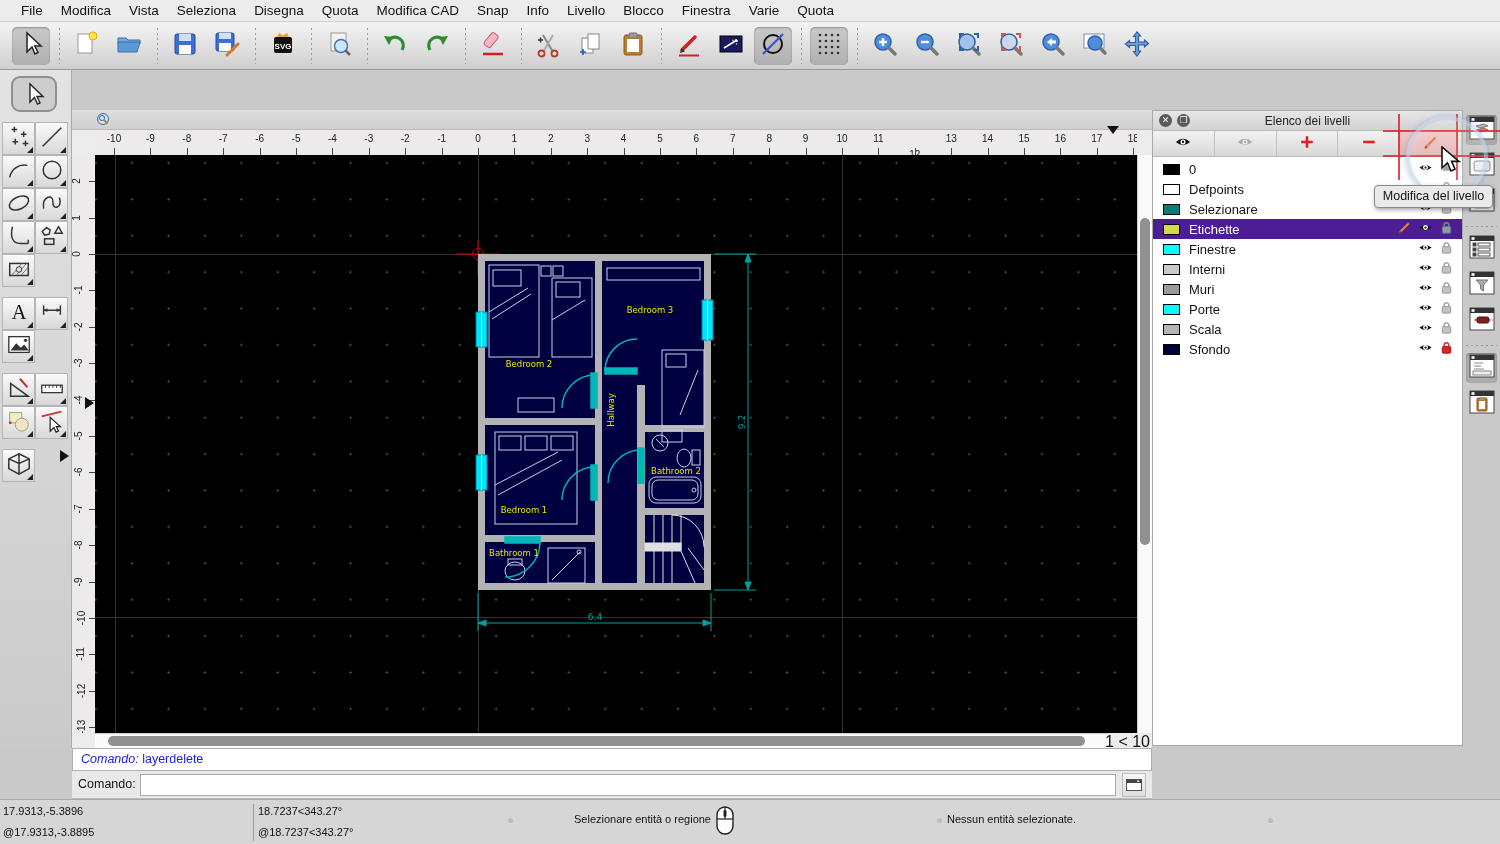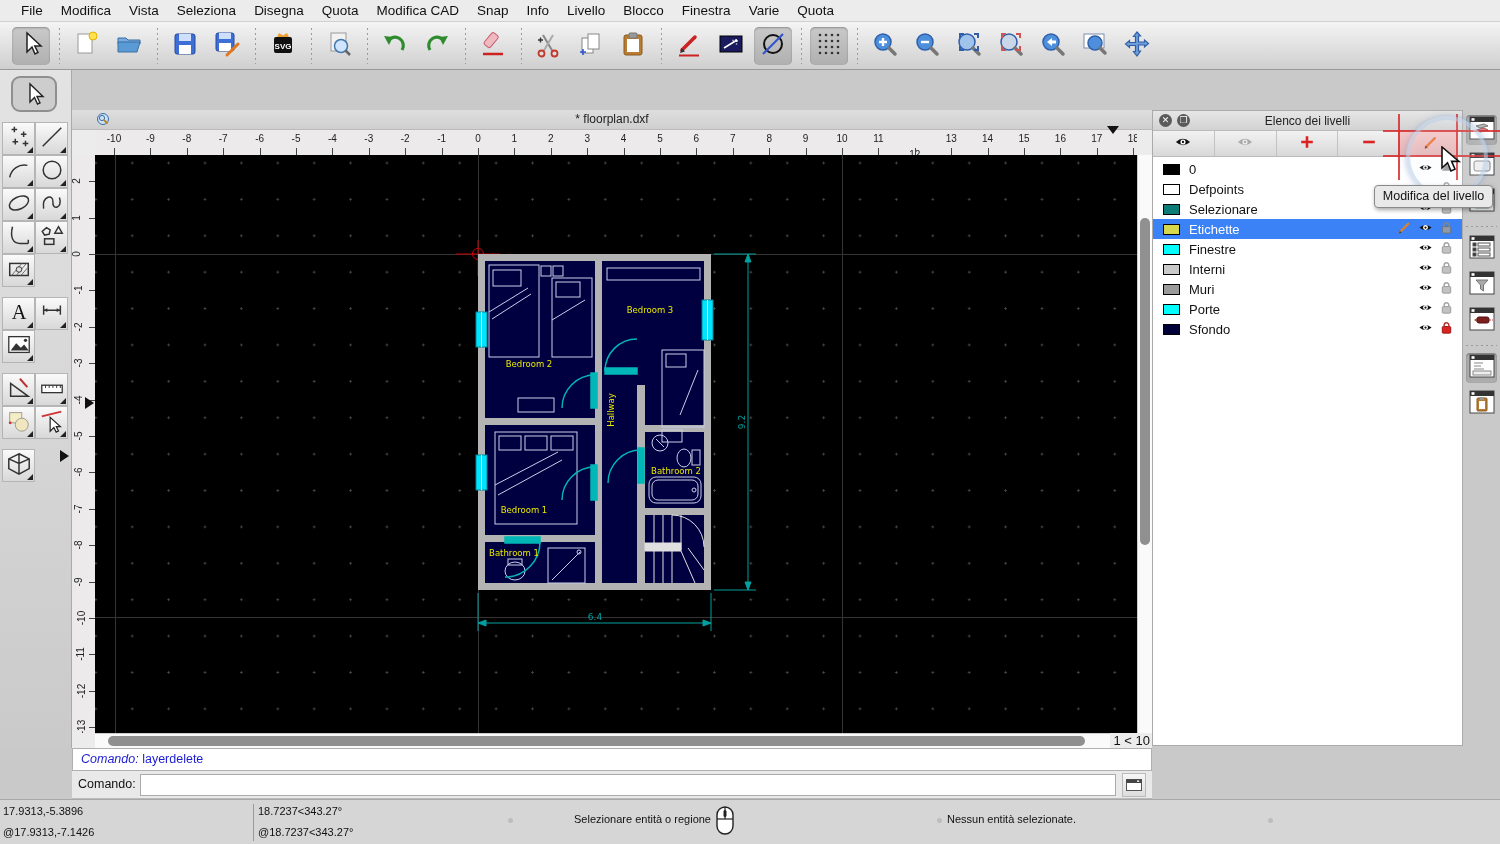--- a/index.html
+++ b/index.html
@@ -60,40 +60,40 @@
   #canvas { position:absolute; left:23px; top:45px; width:1042px; height:578px; background:#000; overflow:hidden;
             background-image:radial-gradient(circle, #4a4a4a 0.9px, transparent 1.3px);
             background-size:36.4px 36.4px; background-position:19px 26.2px; }
   .metagrid-v { position:absolute; top:0; width:1px; height:578px; background:#343434; }
   .metagrid-h { position:absolute; left:0; height:1px; width:1042px; background:#343434; }
 
   #vscroll { position:absolute; left:1065px; top:45px; width:15px; height:578px; background:#fafafa; border-left:1px solid #ccc; }
   #vscroll .thumb { position:absolute; left:2px; top:63px; width:10px; height:327px; background:#909090; border-radius:5px; }
   #hscroll { position:absolute; left:23px; top:623px; width:1015px; height:15px; background:#fafafa; border-top:1px solid #ccc; }
   #hscroll .thumb { position:absolute; left:13px; top:2px; width:977px; height:10px; background:#909090; border-radius:5px; }
-  #zoom-indicator { position:absolute; right:2px; top:623px; font-size:13px; color:#111; }
+  #zoom-indicator { position:absolute; right:2px; top:623px; font-size:16px; color:#111; }
 
   
   #floorplan { position:absolute; left:345px; top:85px; }
   .room-label { font-family:"DejaVu Sans",sans-serif; font-size:8.5px; fill:#e8e800; }
   .dim-text { font-family:"DejaVu Sans",sans-serif; font-size:9px; fill:#00a0a0; }
 
   
   #layer-panel { position:absolute; left:1152px; top:110px; width:311px; height:636px; background:#fff; border:1px solid #aaa; }
   #lp-header { position:absolute; left:0; top:0; width:100%; height:20px; background:linear-gradient(#e6e6e6,#d2d2d2); border-bottom:1px solid #bbb; }
   #lp-title { position:absolute; left:0; right:0; top:3px; text-align:center; font-size:12px; color:#222; }
   .lp-circle { position:absolute; top:3px; width:13px; height:13px; border-radius:50%; background:#5a5a5a; color:#fff;
                font-size:9px; line-height:13px; text-align:center; }
   #lp-toolbar { position:absolute; left:0; top:20px; width:100%; height:26px; display:flex;
                 background:linear-gradient(#f2f2f2,#d8d8d8); border-bottom:1px solid #bbb; }
   .lp-tbtn { flex:1; border-right:1px solid #c2c2c2; display:flex; align-items:center; justify-content:center; }
   .lp-tbtn svg { width:18px; height:18px; }
   #layer-rows { position:absolute; left:0; top:48px; width:100%; }
   .layer-row { position:relative; height:20px; display:flex; align-items:center; }
-  .layer-row.sel { background:#3b82f6; }
+  .layer-row.sel { background:#4c1d95; }
   .layer-row.sel .layer-name { color:#fff; }
   .layer-swatch { width:17px; height:11px; border:1px solid #000; margin-left:10px; }
   .layer-name { font-size:13px; color:#111; margin-left:9px; }
   .row-icons { position:absolute; right:8px; top:0; height:20px; display:flex; align-items:center; gap:6px; }
   .row-icons svg { width:15px; height:15px; }
 
   
   #dock-strip { position:absolute; left:1463px; top:110px; width:37px; height:636px; background:#c9c9c9; }
   .dock-btn { width:31px; height:30px; margin:5px auto 6px auto; display:flex; align-items:center; justify-content:center; border-radius:4px; }
   .dock-btn.pressed { background:rgba(0,0,0,0.14); box-shadow:inset 0 1px 2px rgba(0,0,0,0.3); }
@@ -495,21 +495,20 @@
 
   <div id="doc">
     <div id="doc-titlebar">
       <span id="doc-icon">
         <svg width="15" height="15" viewBox="0 0 15 15">
             <circle cx="7" cy="7" r="5.5" fill="#cfe2f5" stroke="#3a6ea5"></circle>
             <circle cx="6" cy="6" r="2.6" fill="none" stroke="#3a6ea5"></circle>
             <line x1="8" y1="8" x2="11.5" y2="11.5" stroke="#b5862a" stroke-width="2"></line>
           </svg>
       </span>
-      <span id="doc-title">* floorplan.dxf</span>
     </div>
     <div id="ruler-corner"></div>
     <div id="hruler">
         <span class="hr-num" style="left: 19px;">-10</span>
         <span class="hr-tick" style="left: 19px;"></span>
         <span class="hr-num" style="left: 55.4px;">-9</span>
         <span class="hr-tick" style="left: 55.4px;"></span>
         <span class="hr-num" style="left: 91.8px;">-8</span>
         <span class="hr-tick" style="left: 91.8px;"></span>
         <span class="hr-num" style="left: 128.2px;">-7</span>
@@ -900,20 +899,35 @@
                 <circle cx="8" cy="8" r="2.6" fill="#fff"></circle>
                 <circle cx="8" cy="8" r="1.2" fill="#111"></circle>
               </svg></span>
             <span><svg viewBox="0 0 16 16">
                 <rect x="3.5" y="7" width="9" height="7" rx="1" fill="#c2c2c2" stroke="#999"></rect>
                 <path d="M5.5 7 V5.5 a2.5 2.5 0 0 1 5 0 V7" fill="none" stroke="#a5a5a5" stroke-width="1.6"></path>
               </svg></span>
           </span>
         </div>
         <div class="layer-row">
+          <span class="layer-swatch" style="background: rgb(181, 181, 181);"></span>
+          <span class="layer-name">Scala</span>
+          <span class="row-icons">
+            <span><svg viewBox="0 0 16 16">
+                <path d="M1.5 8 Q8 2.5 14.5 8 Q8 13.5 1.5 8 Z" fill="#111"></path>
+                <circle cx="8" cy="8" r="2.6" fill="#fff"></circle>
+                <circle cx="8" cy="8" r="1.2" fill="#111"></circle>
+              </svg></span>
+            <span><svg viewBox="0 0 16 16">
+                <rect x="3.5" y="7" width="9" height="7" rx="1" fill="#c2c2c2" stroke="#999"></rect>
+                <path d="M5.5 7 V5.5 a2.5 2.5 0 0 1 5 0 V7" fill="none" stroke="#a5a5a5" stroke-width="1.6"></path>
+              </svg></span>
+          </span>
+        </div>
+        <div class="layer-row">
           <span class="layer-swatch" style="background: rgb(0, 0, 56);"></span>
           <span class="layer-name">Sfondo</span>
           <span class="row-icons">
             <span><svg viewBox="0 0 16 16">
                 <path d="M1.5 8 Q8 2.5 14.5 8 Q8 13.5 1.5 8 Z" fill="#111"></path>
                 <circle cx="8" cy="8" r="2.6" fill="#fff"></circle>
                 <circle cx="8" cy="8" r="1.2" fill="#111"></circle>
               </svg></span>
             <span><svg viewBox="0 0 16 16">
                 <rect x="3.5" y="7" width="9" height="7" rx="1" fill="#dd2222" stroke="#991111"></rect>
@@ -1034,21 +1048,21 @@
       <svg width="16" height="12" viewBox="0 0 16 12">
           <rect x="0.5" y="0.5" width="15" height="11" fill="#fff" stroke="#555"></rect>
           <rect x="0.5" y="0.5" width="15" height="3.5" fill="#444"></rect>
           <rect x="11" y="1.4" width="2.2" height="1.6" fill="#ddd"></rect>
         </svg>
     </div>
   </div>
 
   <div id="statusbar">
     <span class="sb-line" style="left:3px; top:5px">17.9313,-5.3896</span>
-    <span class="sb-line" style="left:3px; top:26px">@17.9313,-7.1426</span>
+    <span class="sb-line" style="left:3px; top:26px">@17.9313,-3.8895</span>
     <div id="sb-div"></div>
     <span class="sb-line" style="left:258px; top:5px">18.7237&lt;343.27°</span>
     <span class="sb-line" style="left:258px; top:26px">@18.7237&lt;343.27°</span>
     <span class="sb-dot" style="left:508px; top:18px"></span>
     <span class="sb-line" style="left:574px; top:13px">Selezionare entità o regione</span>
     <span class="sb-line" style="left:712px; top:5px">
       <svg width="26" height="32" viewBox="0 0 26 32">
           <rect x="5" y="2" width="16" height="27" rx="8" fill="#fff" stroke="#222" stroke-width="1.4"></rect>
           <line x1="13" y1="2" x2="13" y2="14" stroke="#222" stroke-width="1.2"></line>
           <rect x="11.5" y="5" width="3" height="7" rx="1.5" fill="#222"></rect>

